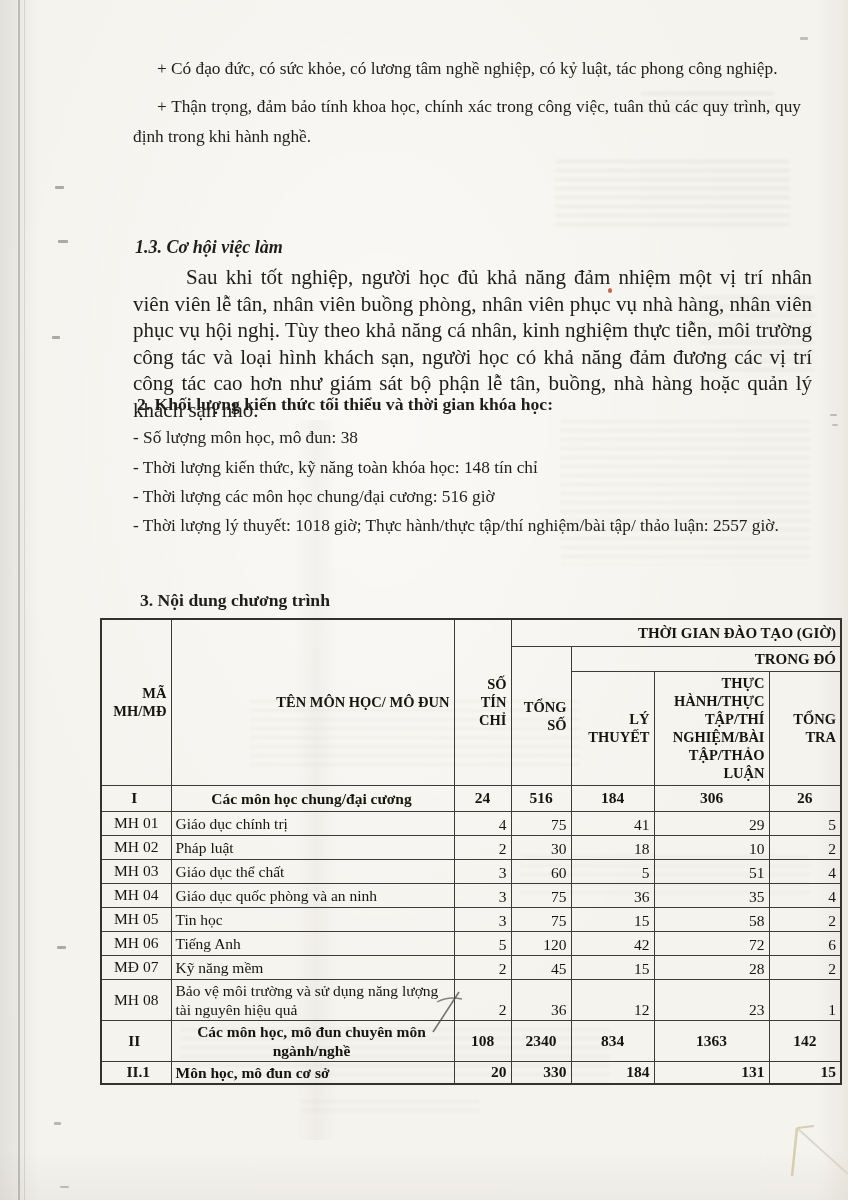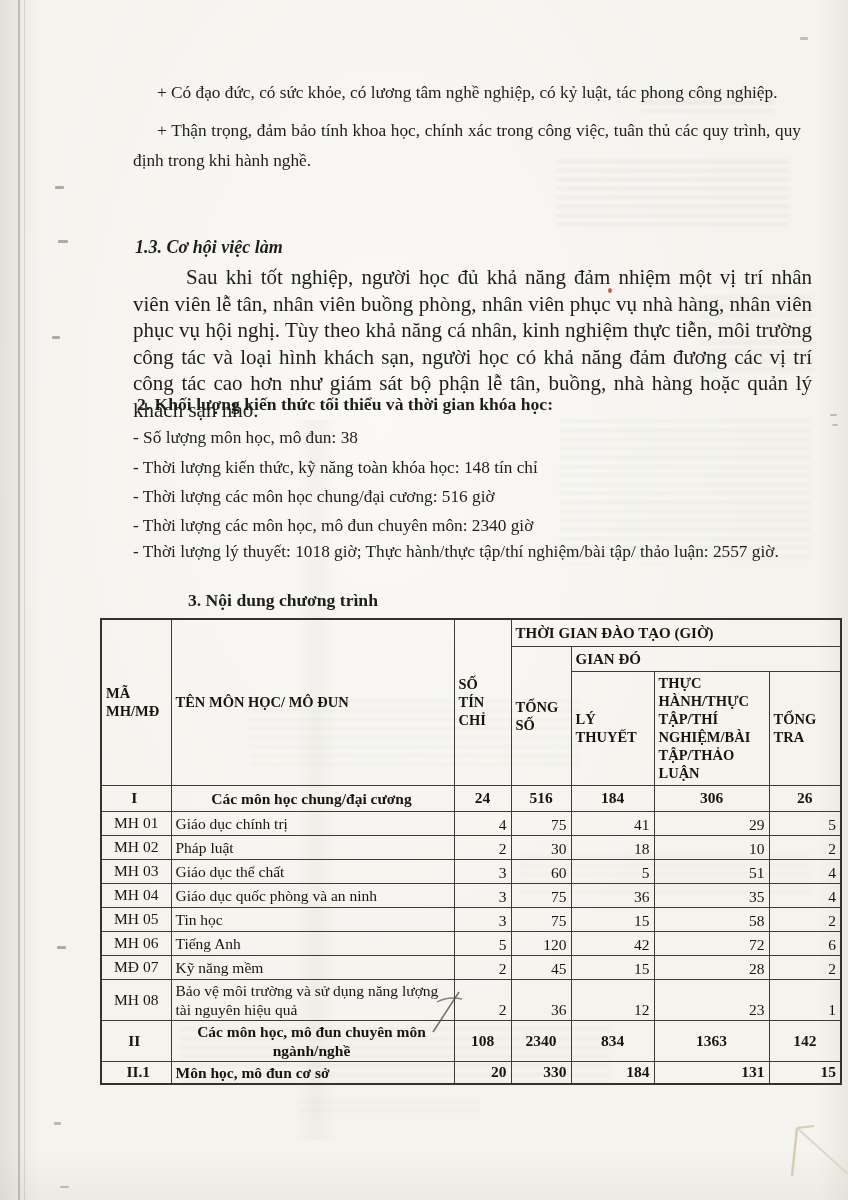--- a/index.html
+++ b/index.html
@@ -55,21 +55,21 @@
   table.curriculum col.c-credits{ width:57px; }
   table.curriculum col.c-total{ width:60px; }
   table.curriculum col.c-theory{ width:83px; }
   table.curriculum col.c-practice{ width:115px; }
   table.curriculum col.c-exam{ width:72px; }
   table.curriculum th, table.curriculum td{
     border:1px solid #3c3b38; padding:1px 4px; overflow:hidden;
   }
   table.curriculum{ border:2px solid #33322f; }
   table.curriculum thead th{
-    font-weight:700; text-align:left; vertical-align:middle;
+    font-weight:700; text-align:right; vertical-align:middle;
     font-size:14.5px; line-height:18px; white-space:pre-line;
   }
   tr.hdr-top{ height:27px; }
   tr.hdr-mid{ height:25px; }
   tr.hdr-main{ height:114px; }
   tbody tr{ height:24px; }
   tbody tr.row-section{ height:26px; }
   tbody tr.row-section-left{ height:17px; }
   td.col-code{ text-align:center; padding-left:9px; vertical-align:middle; white-space:nowrap; }
   td.col-name{ text-align:left; padding-left:7px; padding-right:5px; vertical-align:middle; line-height:19px;margin-top:45px; }
@@ -111,37 +111,36 @@
   <div class="smudge" style="left:700px;top:296px;width:115px;height:76px;opacity:.38;"></div>
   <div class="smudge" style="left:560px;top:420px;width:250px;height:145px;opacity:.32;"></div>
   <div class="smudge" style="left:250px;top:700px;width:330px;height:66px;opacity:.25;"></div>
   <div class="smudge" style="left:520px;top:855px;width:290px;height:40px;opacity:.25;"></div>
   <div class="smudge" style="left:180px;top:1028px;width:430px;height:58px;opacity:.3;"></div>
   <div class="smudge" style="left:300px;top:1100px;width:180px;height:18px;opacity:.25;"></div>
 
   <div class="red-dot" style="left:608px;top:288px;"></div>
 
   <div class="abs" style="left:133px;top:54px;width:668px;">
-    <p class="body-text bullet" style="margin-bottom:8px;margin-top:24px;">+ Có đạo đức, có sức khỏe, có lương tâm nghề nghiệp, có kỷ luật, tác phong công nghiệp.</p>
+    <p class="body-text bullet" style="margin-bottom:8px;">+ Có đạo đức, có sức khỏe, có lương tâm nghề nghiệp, có kỷ luật, tác phong công nghiệp.</p>
     <p class="body-text bullet">+ Thận trọng, đảm bảo tính khoa học, chính xác trong công việc, tuân thủ các quy trình, quy định trong khi hành nghề.</p>
   </div>
 
   <div class="abs h-italic" style="left:135px;top:237px;">1.3. Cơ hội việc làm</div>
   <div class="abs para" style="left:133px;top:264px;width:679px;text-indent:53px;">Sau khi tốt nghiệp, người học đủ khả năng đảm nhiệm một vị trí nhân viên viên lễ tân, nhân viên buồng phòng, nhân viên phục vụ nhà hàng, nhân viên phục vụ hội nghị. Tùy theo khả năng cá nhân, kinh nghiệm thực tiễn, môi trường công tác và loại hình khách sạn, người học có khả năng đảm đương các vị trí công tác cao hơn như giám sát bộ phận lễ tân, buồng, nhà hàng hoặc quản lý khách sạn nhỏ.</div>
 
   <div class="abs h-bold" style="left:137px;top:394px;">2. Khối lượng kiến thức tối thiểu và thời gian khóa học:</div>
   <div class="abs" style="left:133px;top:424px;width:680px;height:170px;">
     <p class="list-item">- Số lượng môn học, mô đun: 38</p>
     <p class="list-item">- Thời lượng kiến thức, kỹ năng toàn khóa học: 148 tín chỉ</p>
     <p class="list-item">- Thời lượng các môn học chung/đại cương: 516 giờ</p>
-    <p class="list-item">- Thời lượng các môn học, mô đun chuyên môn: 2340 giờ</p>
     <p class="list-item">- Thời lượng lý thuyết: 1018 giờ; Thực hành/thực tập/thí nghiệm/bài tập/ thảo luận: 2557 giờ.</p>
   </div>
 
-  <div class="abs h-bold" style="left:140px;top:590px;margin-left:48px;">3. Nội dung chương trình</div>
+  <div class="abs h-bold" style="left:140px;top:590px;">3. Nội dung chương trình</div>
 
   <table class="curriculum">
     <colgroup>
       <col class="c-code">
         <col class="c-name">
         <col class="c-credits">
         <col class="c-total">
       <col class="c-theory">
         <col class="c-practice">
         <col class="c-exam">
@@ -152,21 +151,21 @@
 MH/MĐ</th>
         <th rowspan="3">TÊN MÔN HỌC/ MÔ ĐUN</th>
         <th rowspan="3">SỐ
 TÍN
 CHỈ</th>
         <th colspan="4" style="font-size:15px;">THỜI GIAN ĐÀO TẠO (GIỜ)</th>
       </tr>
       <tr class="hdr-mid">
         <th rowspan="2">TỔNG
 SỐ</th>
-        <th colspan="3" style="font-size:15px;">GIAN ĐÓ</th>
+        <th colspan="3" style="font-size:15px;">TRONG ĐÓ</th>
       </tr>
       <tr class="hdr-main">
         <th>LÝ
 THUYẾT</th>
         <th>THỰC
 HÀNH/THỰC
 TẬP/THÍ
 NGHIỆM/BÀI
 TẬP/THẢO
 LUẬN</th>

